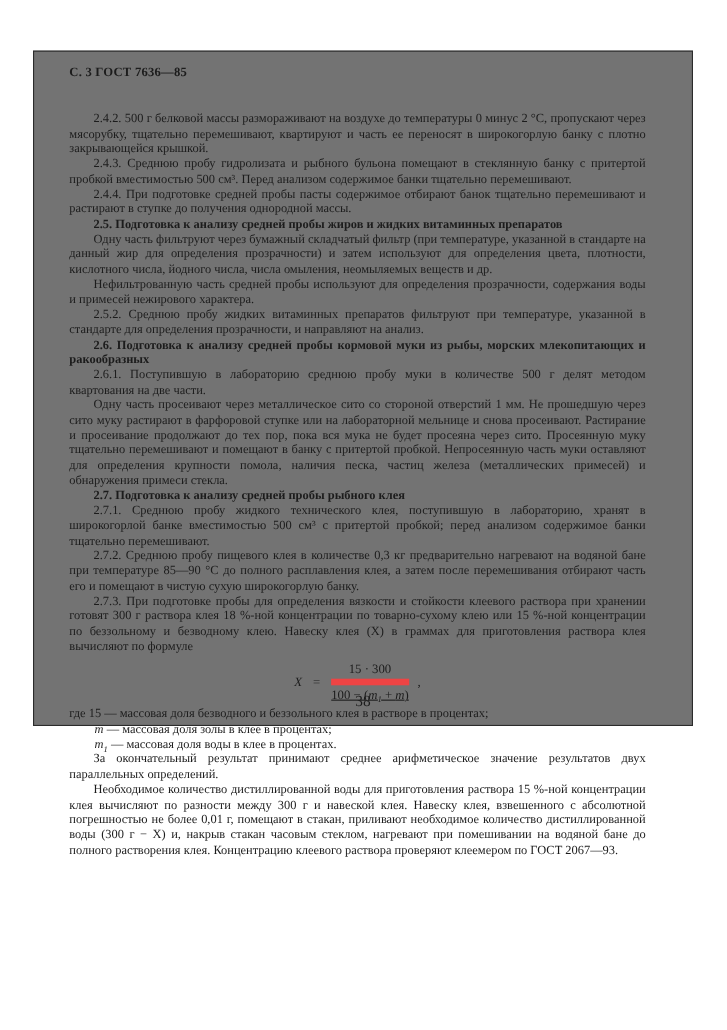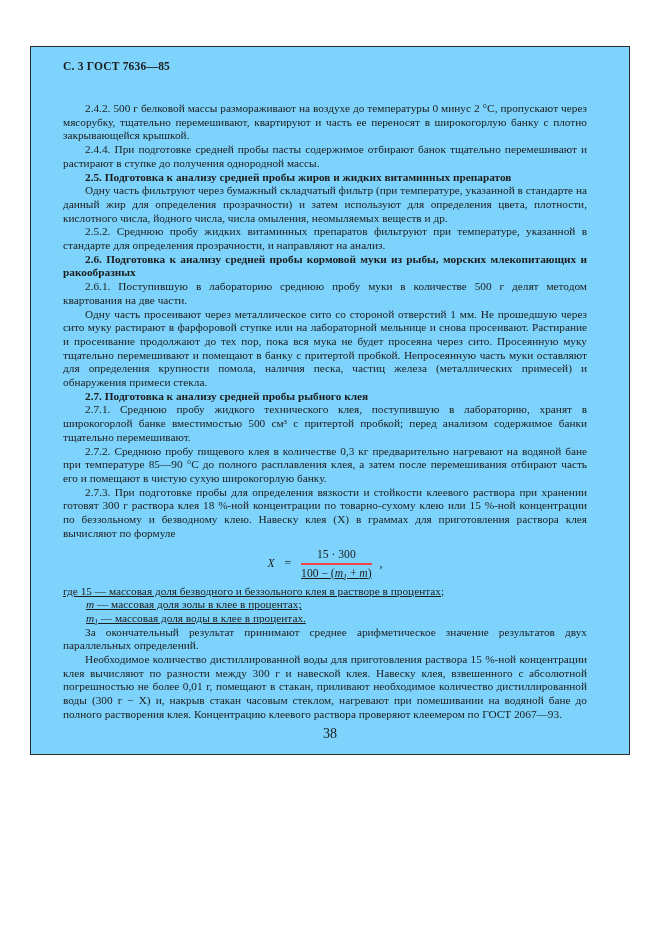--- a/index.html
+++ b/index.html
@@ -13,25 +13,25 @@
     height: 936px;
     position: relative;
     font-family: "Liberation Serif", "DejaVu Serif", serif;
     color: #1c1c1c;
   }
   .page-frame {
     position: absolute;
     left: 30px;
     top: 46px;
     width: 600px;
-    height: 709px;
+    height: 614px;
     box-sizing: border-box;
     border: 1px solid #2b2b2b;
     padding: 13px 42px 0 32px;
-    background: #7dd3fc;
+    background: #737373;
   }
   .running-header {
     font-weight: bold;
     font-size: 11.5px;
     letter-spacing: 0.2px;
   }
   .bodytext {
     margin-top: 30px;
     font-size: 11.3px;
     line-height: 13.7px;
@@ -58,37 +58,36 @@
   .f-eq {
     margin: 0 10px;
   }
   .frac {
     display: inline-block;
     text-align: center;
     vertical-align: middle;
   }
   .frac .num {
     display: block;
-    border-bottom: 2px solid #ef4444;
+    border-bottom: 6px solid #ef4444;
     padding: 0 8px 2px 8px;
   }
   .frac .den {
     display: block;
     padding-top: 2px;
     font-style: italic;
     text-decoration: underline;
   }
   .frac .den .plain { font-style: normal; }
   .f-comma {
     margin-left: 8px;
   }
   .where-line {
     margin: 0;
     text-align: left;
-    text-decoration: underline;
   }
   .where-line.cont {
     padding-left: 23px;
   }
   .term-var {
     font-style: italic;
   }
   sub.s {
     font-size: 0.68em;
     line-height: 0;
@@ -104,23 +103,25 @@
 </style>
 </head>
 <body>
 
 <div class="page-frame">
 
   <div class="running-header">С. 3 ГОСТ 7636—85</div>
 
   <div class="bodytext">
     <p class="para">2.4.2. 500 г белковой массы размораживают на воздухе до температуры 0 минус 2 °С, пропускают через мясорубку, тщательно перемешивают, квартируют и часть ее переносят в широкогорлую банку с плотно закрывающейся крышкой.</p>
+    <p class="para">2.4.3. Среднюю пробу гидролизата и рыбного бульона помещают в стеклянную банку с притертой пробкой вместимостью 500 см³. Перед анализом содержимое банки тщательно перемешивают.</p>
     <p class="para">2.4.4. При подготовке средней пробы пасты содержимое отбирают банок тщательно перемешивают и растирают в ступке до получения однородной массы.</p>
     <p class="para bold">2.5. Подготовка к анализу средней пробы жиров и жидких витаминных препаратов</p>
     <p class="para">Одну часть фильтруют через бумажный складчатый фильтр (при температуре, указанной в стандарте на данный жир для определения прозрачности) и затем используют для определения цвета, плотности, кислотного числа, йодного числа, числа омыления, неомыляемых веществ и др.</p>
+    <p class="para">Нефильтрованную часть средней пробы используют для определения прозрачности, содержания воды и примесей нежирового характера.</p>
     <p class="para">2.5.2. Среднюю пробу жидких витаминных препаратов фильтруют при температуре, указанной в стандарте для определения прозрачности, и направляют на анализ.</p>
     <p class="para bold">2.6. Подготовка к анализу средней пробы кормовой муки из рыбы, морских млекопитающих и ракообразных</p>
     <p class="para">2.6.1. Поступившую в лабораторию среднюю пробу муки в количестве 500 г делят методом квартования на две части.</p>
     <p class="para">Одну часть просеивают через металлическое сито со стороной отверстий 1 мм. Не прошедшую через сито муку растирают в фарфоровой ступке или на лабораторной мельнице и снова просеивают. Растирание и просеивание продолжают до тех пор, пока вся мука не будет просеяна через сито. Просеянную муку тщательно перемешивают и помещают в банку с притертой пробкой. Непросеянную часть муки оставляют для определения крупности помола, наличия песка, частиц железа (металлических примесей) и обнаружения примеси стекла.</p>
     <p class="para bold">2.7. Подготовка к анализу средней пробы рыбного клея</p>
     <p class="para">2.7.1. Среднюю пробу жидкого технического клея, поступившую в лабораторию, хранят в широкогорлой банке вместимостью 500 см³ с притертой пробкой; перед анализом содержимое банки тщательно перемешивают.</p>
     <p class="para">2.7.2. Среднюю пробу пищевого клея в количестве 0,3 кг предварительно нагревают на водяной бане при температуре 85—90 °С до полного расплавления клея, а затем после перемешивания отбирают часть его и помещают в чистую сухую широкогорлую банку.</p>
     <p class="para">2.7.3. При подготовке пробы для определения вязкости и стойкости клеевого раствора при хранении готовят 300 г раствора клея 18 %-ной концентрации по товарно-сухому клею или 15 %-ной концентрации по беззольному и безводному клею. Навеску клея (X) в граммах для приготовления раствора клея вычисляют по формуле</p>
 
     <div class="formula-row">

